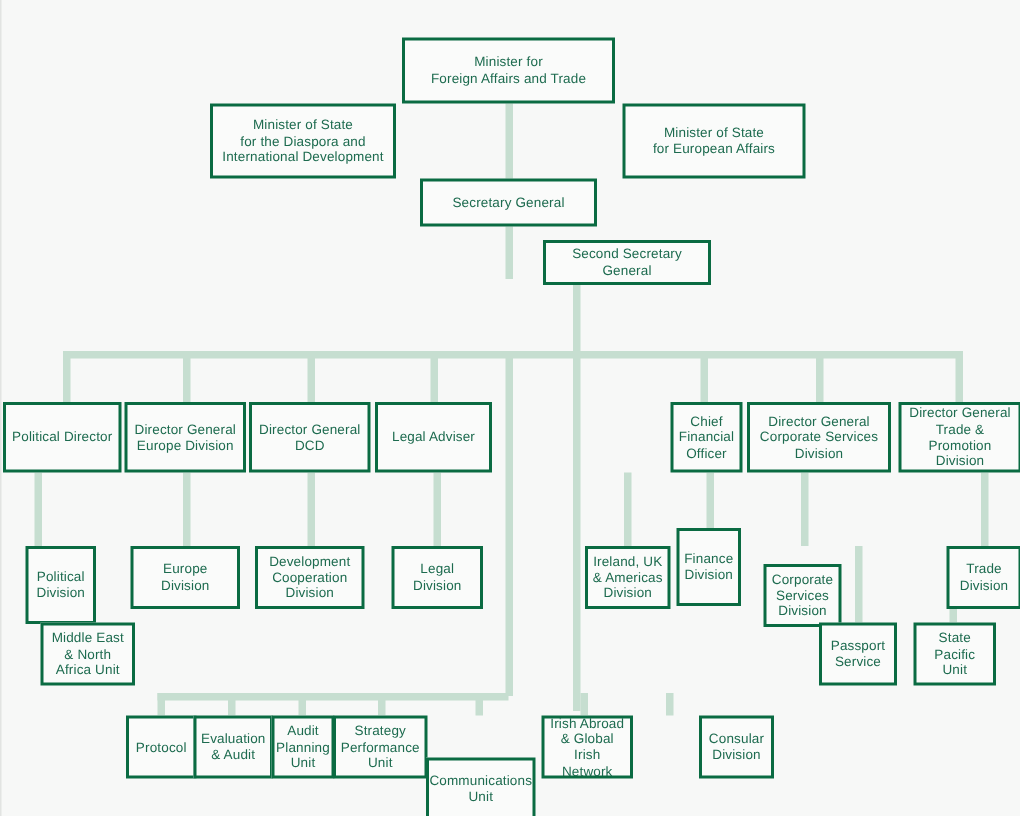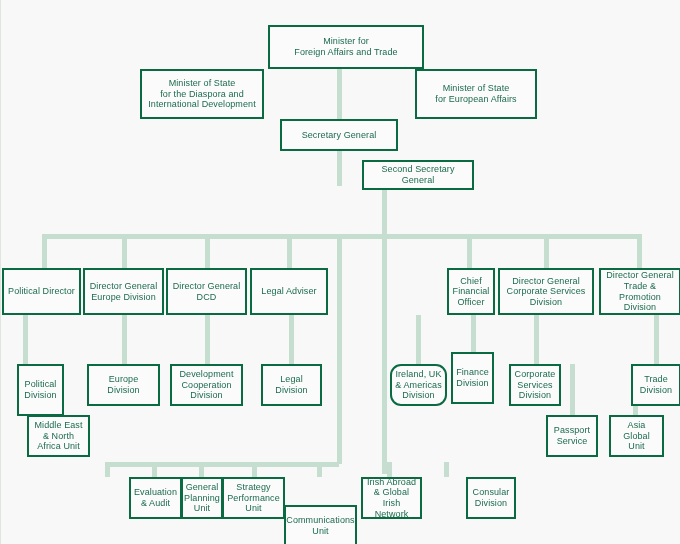--- a/index.html
+++ b/index.html
@@ -79,21 +79,21 @@
   <div class="connector" style="left:104px; top:462px; width:234px; height:5px;"></div>
 
   <div class="connector" style="left:104px; top:462px; width:5px; height:15px;"></div>
   <div class="connector" style="left:151px; top:462px; width:5px; height:15px;"></div>
   <div class="connector" style="left:198px; top:462px; width:5px; height:15px;"></div>
   <div class="connector" style="left:251px; top:462px; width:5px; height:15px;"></div>
   <div class="connector" style="left:316px; top:462px; width:5px; height:15px;"></div>
   <div class="connector" style="left:386px; top:462px; width:5px; height:15px;"></div>
   <div class="connector" style="left:443px; top:462px; width:5px; height:15px;"></div>
 
-  <div class="node" style="left:267px; top:25px; width:156px; height:44px;">
+  <div class="node" style="left:267px; top:25px; width:142px; height:44px;">
     <span class="node-label">Minister for
 Foreign Affairs and Trade</span>
   </div>
 
   <div class="node" style="left:139px; top:69px; width:124px; height:50px;">
     <span class="node-label">Minister of State
 for the Diaspora and
 International Development</span>
   </div>
 
@@ -160,32 +160,32 @@
     <span class="node-label">Development
 Cooperation
 Division</span>
   </div>
 
   <div class="node" style="left:260px; top:364px; width:61px; height:42px;">
     <span class="node-label">Legal
 Division</span>
   </div>
 
-  <div class="node" style="left:389px; top:364px; width:57px; height:42px;border-radius:11px;">
+  <div class="node" style="left:389px; top:364px; width:57px; height:42px;">
     <span class="node-label">Ireland, UK
 &amp; Americas
 Division</span>
   </div>
 
   <div class="node" style="left:450px; top:352px; width:43px; height:52px;">
     <span class="node-label">Finance
 Division</span>
   </div>
 
-  <div class="node" style="left:508px; top:364px; width:52px; height:42px;">
+  <div class="node" style="left:508px; top:376px; width:52px; height:42px;">
     <span class="node-label">Corporate
 Services
 Division</span>
   </div>
 
   <div class="node" style="left:630px; top:364px; width:50px; height:42px;">
     <span class="node-label">Trade
 Division</span>
   </div>
 
@@ -194,32 +194,35 @@
 Service</span>
   </div>
 
   <div class="node" style="left:26px; top:415px; width:63px; height:42px;">
     <span class="node-label">Middle East
 &amp; North
 Africa Unit</span>
   </div>
 
   <div class="node" style="left:608px; top:415px; width:55px; height:42px;">
-    <span class="node-label">Asia Global
-Unit</span>
-  </div>
-
+    <span class="node-label">State Pacific
+Unit</span>
+  </div>
+
+  <div class="node" style="left:83px; top:477px; width:47px; height:42px;">
+    <span class="node-label">Protocol</span>
+  </div>
 
   <div class="node" style="left:128px; top:477px; width:53px; height:42px;">
     <span class="node-label">Evaluation
 &amp; Audit</span>
   </div>
 
   <div class="node" style="left:180px; top:477px; width:42px; height:42px;">
-    <span class="node-label">General
+    <span class="node-label">Audit
 Planning
 Unit</span>
   </div>
 
   <div class="node" style="left:221px; top:477px; width:63px; height:42px;">
     <span class="node-label">Strategy
 Performance
 Unit</span>
   </div>
 

